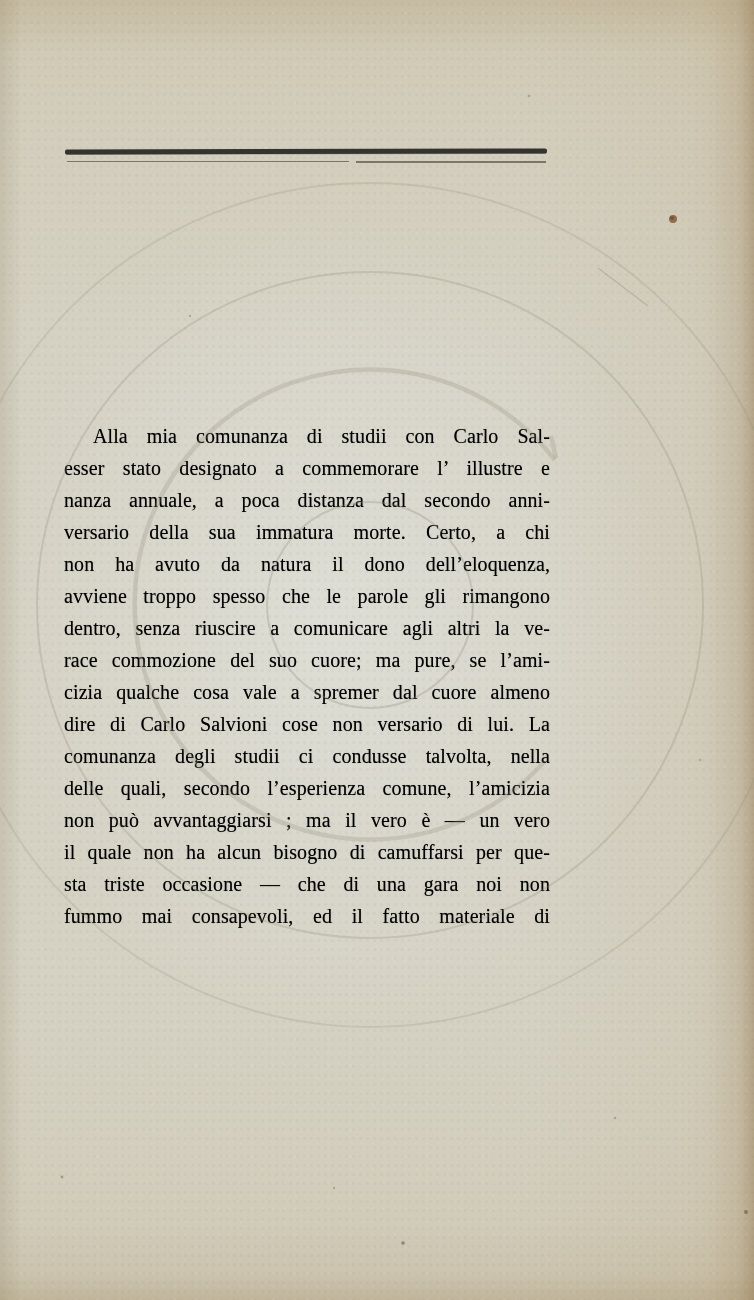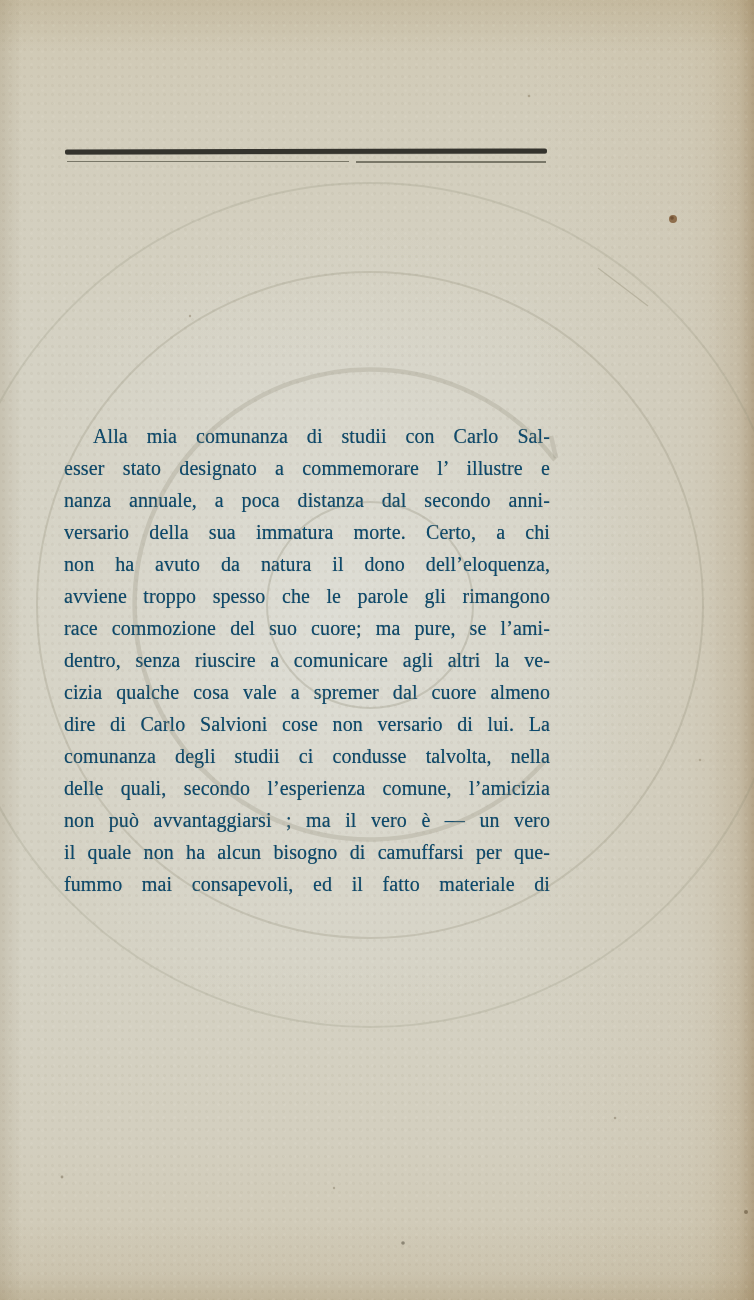--- a/index.html
+++ b/index.html
@@ -64,21 +64,21 @@
   .rule-thin.right { left: 356px; top: 161.3px; width: 190px; }
 
   
   .paragraph {
     position: absolute;
     left: 64px;
     top: 420px;
     width: 486px;
     font-size: 20px;
     line-height: 32px;
-    color: #0c4a6e;
+    color: #000000;
     text-shadow: 0 0 0.7px rgba(90,93,83,.75);
     letter-spacing: 0.1px;
   }
   .line {
     text-align: justify;
     text-align-last: justify;
     height: 32px;
     overflow: visible;
     white-space: nowrap;
   }
@@ -103,28 +103,29 @@
 <div class="rule-thin left"></div>
 <div class="rule-thin right"></div>
 
 <div class="paragraph">
   <div class="line indent">Alla mia comunanza di studii con Carlo Sal-</div>
   <div class="line">esser stato designato a commemorare l’ illustre e</div>
   <div class="line">nanza annuale, a poca distanza dal secondo anni-</div>
   <div class="line">versario della sua immatura morte. Certo, a chi</div>
   <div class="line">non ha avuto da natura il dono dell’eloquenza,</div>
   <div class="line">avviene troppo spesso che le parole gli rimangono</div>
+  <div class="line">dentro, senza riuscire a comunicare agli altri la ve-</div>
   <div class="line">race commozione del suo cuore; ma pure, se l’ami-</div>
-  <div class="line">dentro, senza riuscire a comunicare agli altri la ve-</div>
   <div class="line">cizia qualche cosa vale a spremer dal cuore almeno</div>
   <div class="line">dire di Carlo Salvioni cose non versario di lui. La</div>
   <div class="line">comunanza degli studii ci condusse talvolta, nella</div>
   <div class="line">delle quali, secondo l’esperienza comune, l’amicizia</div>
   <div class="line">non può avvantaggiarsi ; ma il vero è — un vero</div>
   <div class="line">il quale non ha alcun bisogno di camuffarsi per que-</div>
+  <div class="line">sta triste occasione — che di una gara noi non</div>
   <div class="line">fummo mai consapevoli, ed il fatto materiale di</div>
 </div>
 
 <svg class="overlay-svg" width="754" height="1300" viewBox="0 0 754 1300">
 
   <g stroke="#8f8b78" fill="none" stroke-linecap="butt">
     <circle cx="370" cy="605" r="103" stroke-width="2" stroke-opacity="0.30"></circle>
 
     <path d="M 555 460 A 235 235 0 1 0 544 762" stroke-width="4.5" stroke-opacity="0.26"></path>
     <path d="M 551 436 L 556 458" stroke-width="4.5" stroke-opacity="0.24"></path>

